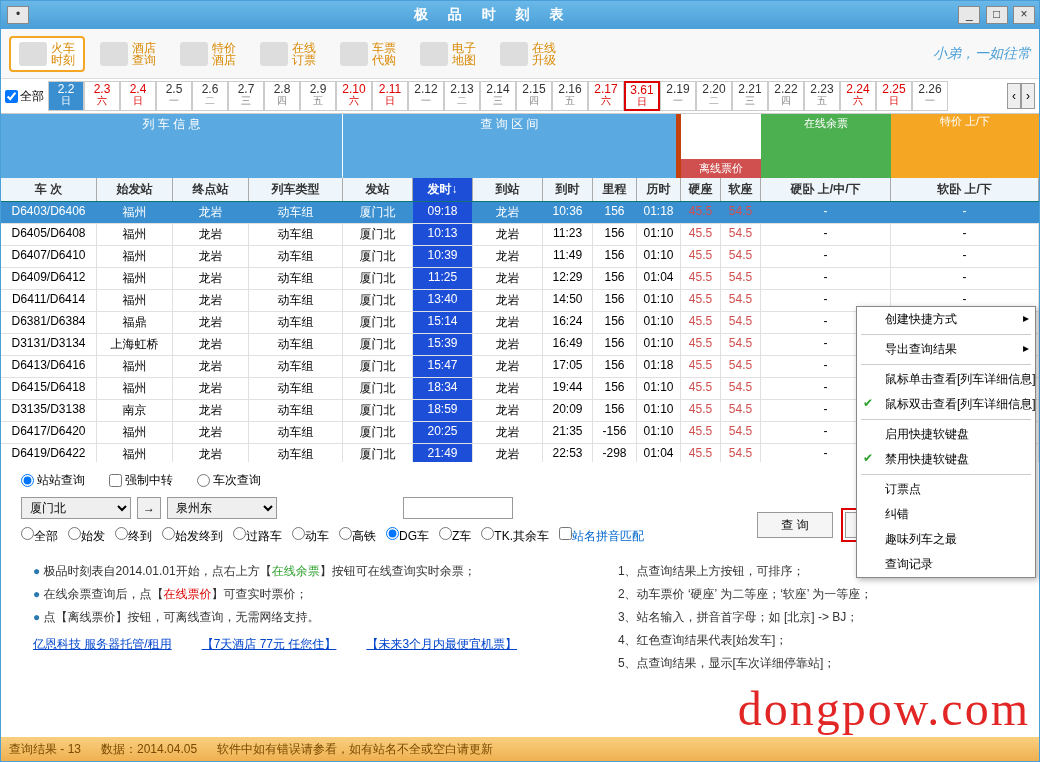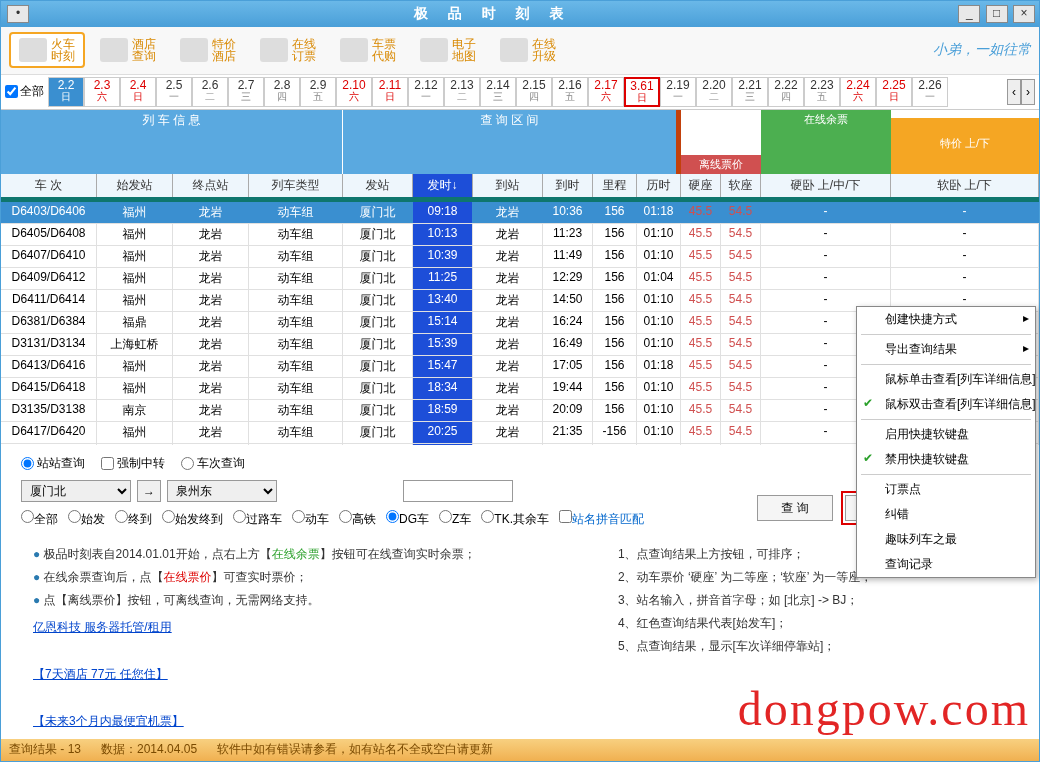--- a/index.html
+++ b/index.html
@@ -24,50 +24,50 @@
 .datecell.red .dn, .datecell.red .dw { color: #d00; }
 .datecell.sel { background: #3a8fd0; color: #fff; }
 .datecell.sel .dn, .datecell.sel .dw { color: #fff; }
 .datecell.hl { border: 2px solid #d00; }
 .navbtn { width: 14px; height: 26px; border: 1px solid #999; background: #eee; cursor: pointer; text-align: center; line-height: 24px; }
 .hdrgroup { display: flex; }
 .hg1 { flex: 0 0 342px; background: #5aa9e0; color: #fff; text-align: center; padding: 2px; border-right: 1px solid #fff; }
 .hg2 { flex: 0 0 338px; background: #5aa9e0; color: #fff; text-align: center; padding: 2px; border-right: 5px solid #c2410c; }
 .hg3 { flex: 0 0 80px; background: #d05050; color: #fff; text-align: center; padding: 2px; font-size: 11px; margin-top: 45px; }
 .hg4 { flex: 0 0 130px; background: #4caf50; color: #fff; text-align: center; padding: 2px; font-size: 11px; }
-.hg5 { flex: 1; background: #f5a623; color: #fff; text-align: center; padding: 18px; font-size: 11px; margin-top: 8px; }
-.colhdr { display: flex; background: #eef6fc; border-bottom: 5px solid #0f766e; }
+.hg5 { flex: 1; background: #f5a623; color: #fff; text-align: center; padding: 0; font-size: 11px; }
+.colhdr { display: flex; background: #eef6fc; border-bottom: 1px solid #0f766e; font-weight: bold; }
 .colhdr > div { border-right: 1px solid #aaa; padding: 3px 2px; text-align: center; color: #333; font-size: 12px; }
 .c-tr{width:96px}.c-sf{width:76px}.c-ef{width:76px}.c-tp{width:94px}
 .c-dep{width:70px}.c-dtm{width:60px;background:#1d4ed8;color:#fff!important}.c-arr{width:70px}.c-atm{width:50px}.c-dist{width:44px}.c-dur{width:44px}
 .c-p1{width:40px;color:#d05050}.c-p2{width:40px;color:#d05050}.c-s1{width:130px}.c-s2{flex:1}
 .tbody { height: 260px; overflow-y: scroll; position: relative; }
 .trow { display: flex; border-bottom: 1px solid #e0e0e0; }
 .trow > div { border-right: 1px solid #e0e0e0; padding: 2px; text-align: center; font-size: 12px; overflow: hidden; white-space: nowrap; }
 .trow.sel { background: #3a8fd0; color: #fff; }
 .trow.sel > div { border-right-color: #3a8fd0; }
 .querypanel { padding: 10px 20px 4px; display: flex; flex-direction: column; gap: 8px; position: relative; }
-.qrow1 { display: flex; align-items: center; gap: 16px; }
+.qrow1 { display: flex; align-items: center; gap: 24px; }
 .qrow1 label { display: flex; align-items: center; gap: 3px; }
 .qrow2 { display: flex; align-items: center; gap: 6px; }
 .qrow2 select, .qrow2 input[type=text] { border: 1px solid #999; padding: 2px 4px; width: 110px; height: 22px; }
 .swapbtn { width: 24px; height: 22px; border: 1px solid #999; background: #f0f0f0; cursor: pointer; }
 .qrow3 { display: flex; align-items: center; gap: 10px; flex-wrap: wrap; }
 .qrow3 .chklink { color: #0066cc; }
 .qbtns { position: absolute; right: 30px; top: 50px; display: flex; gap: 12px; }
 .qbtn { width: 76px; height: 26px; border: 1px solid #999; background: #f5f5f5; cursor: pointer; }
 .qbtn.hl { outline: 2px solid #d00; outline-offset: 2px; }
 .notes { display: flex; padding: 8px 32px; gap: 20px; }
 .notes .left { flex: 0 0 58%; }
 .notes .right { flex: 1; }
 .notes p { margin: 6px 0; color: #333; }
 .notes .bullet::before { content: "● "; color: #2a7ab0; }
 .notes .green { color: #2aa02a; }
 .notes .red { color: #d00; }
-.notes .links { display: flex; gap: 30px; margin-top: 10px; flex-direction: column; }
+.notes .links { display: flex; gap: 30px; margin-top: 10px; }
 .notes .links a { color: #0044cc; text-decoration: underline; cursor: pointer; }
 .statusbar { height: 24px; background: linear-gradient(#f8d080,#f0b050); display: flex; align-items: center; padding: 0 8px; gap: 20px; color: #7a4a00; margin-top: auto; }
 .ctxmenu { position: absolute; right: 4px; top: 306px; width: 180px; background: #fff; border: 1px solid #888; box-shadow: 2px 2px 6px rgba(0,0,0,0.3); z-index: 100; }
 .ctxmenu .mi { padding: 4px 20px 4px 28px; cursor: pointer; position: relative; white-space: nowrap; }
 .ctxmenu .mi.sel { background: #3a8fd0; color: #fff; }
 .ctxmenu .mi.sel::after { content: ""; position: absolute; left: -180px; top: 12px; width: 180px; height: 200px; border-left: 2px solid #d00; transform: rotate(18deg); transform-origin: top right; pointer-events: none; }
 .ctxmenu .mi .arrow { position: absolute; right: 6px; top: 4px; }
 .ctxmenu .mi .chk { position: absolute; left: 6px; top: 4px; color: #2aa02a; }
 .ctxmenu hr { border: none; border-top: 1px solid #ccc; margin: 2px 4px; }
 .watermark { position: absolute; right: 10px; bottom: 26px; font-size: 48px; color: #d00; font-family: Georgia, serif; letter-spacing: 2px; pointer-events: none; opacity: 0.85; }

